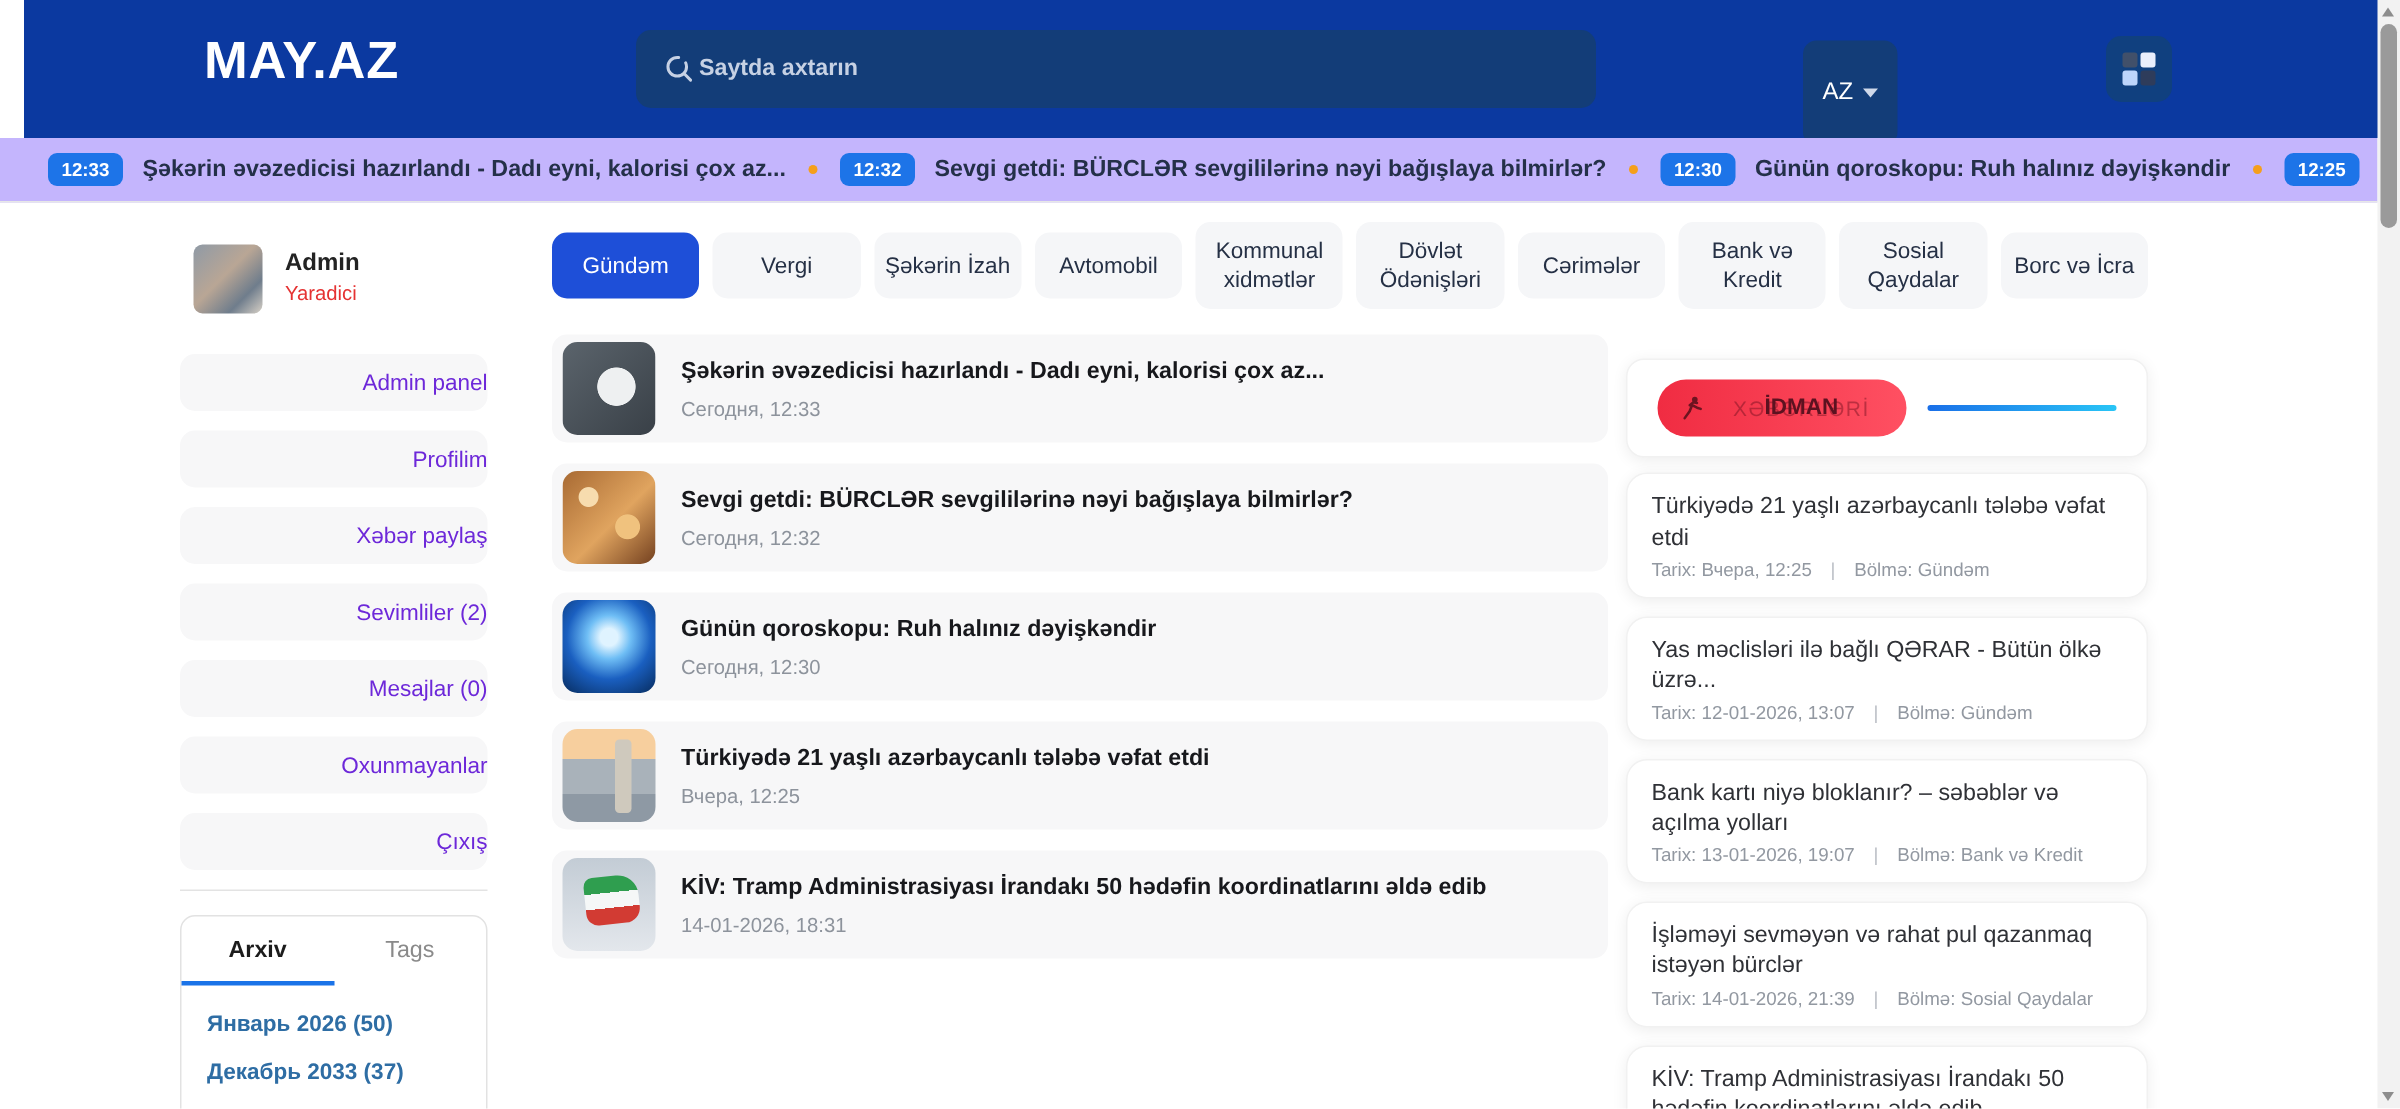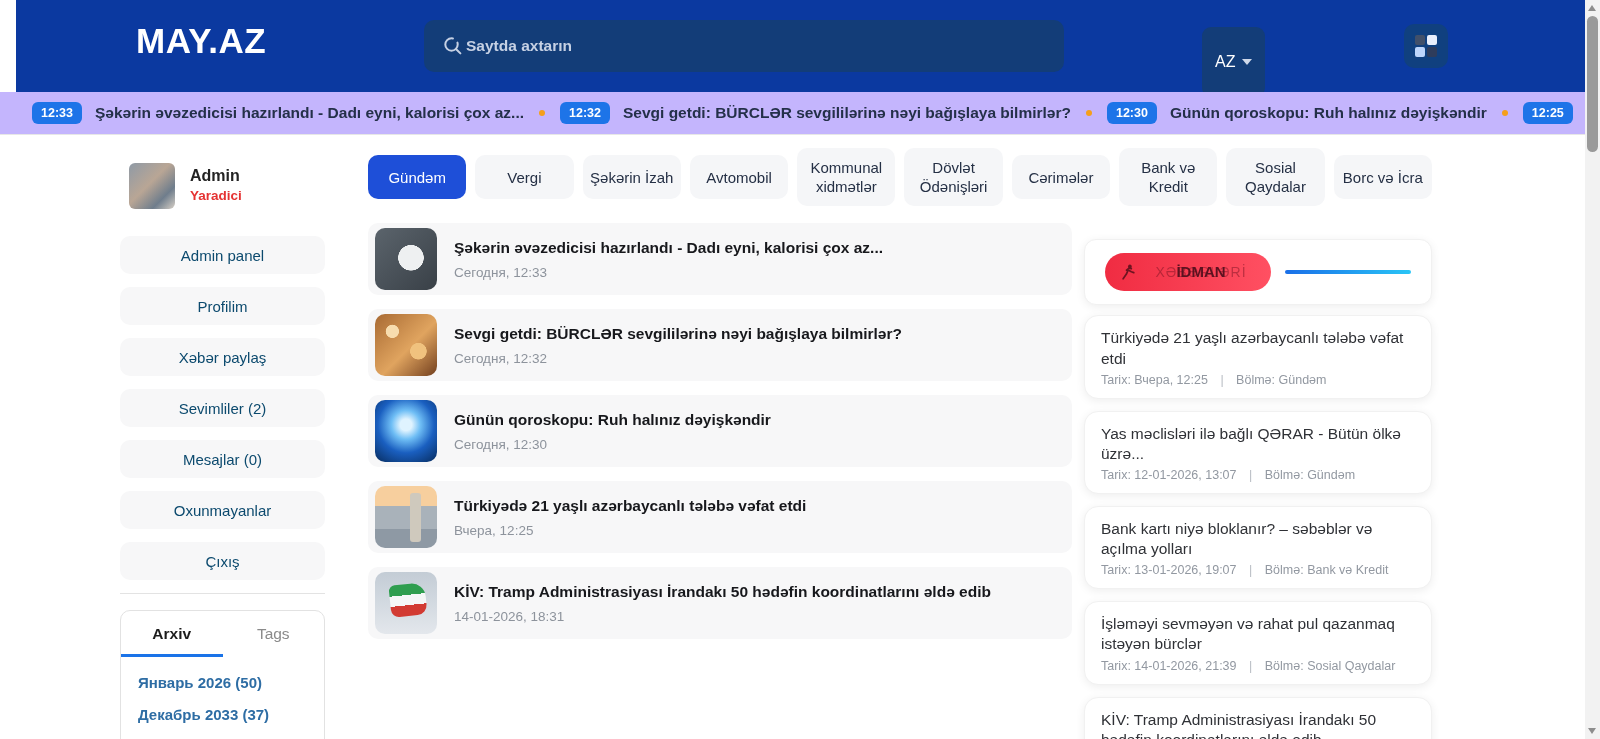--- a/index.html
+++ b/index.html
@@ -34,23 +34,23 @@
          border-radius:6px;margin-right:13px}
   .ticker-text{color:#243049;font-size:15.5px;font-weight:bold}
   .tdot{width:6px;height:6px;border-radius:50%;background:#f59f1b;margin:0 15px}
 
   
   .sidebar{position:absolute;left:120px;top:163px;width:205px}
   .user{display:flex;gap:15px;padding-left:9px;margin-bottom:27px}
   .avatar{width:46px;height:46px;border-radius:6px;flex:none;
           background:linear-gradient(135deg,#8f9aa6 0%,#b9a695 45%,#6f7d8c 75%,#d8d1c7 100%)}
   .user-name{font-size:16px;font-weight:bold;color:#232323;margin-top:4px}
-  .user-role{font-size:13.5px;font-weight:bold;color:#e53232;margin-top:3px}
+  .user-role{font-size:13.5px;font-weight:normal;color:#e53232;margin-top:3px}
   .menu-item{height:38px;background:#f7f7f8;border-radius:10px;display:flex;align-items:center;
-             justify-content:center;color:#0c4a6e;font-size:15px;margin-bottom:13px;cursor:pointer}
+             justify-content:flex-end;color:#6d28d9;font-size:15px;margin-bottom:13px;cursor:pointer}
   .sidebar-divider{height:1px;background:#e3e3e3;margin:12px 0 16px}
   .archive{border:1px solid #e2e2e2;border-radius:10px;padding-top:14px;background:#fff}
   .archive-tabs{display:flex}
   .archive-tab{flex:1;text-align:center;font-size:15.5px;padding-bottom:11px;color:#8a8a8a;
                border-bottom:3px solid transparent;cursor:pointer}
   .archive-tab.t-active{color:#1c1c1c;font-weight:bold;border-bottom-color:#1a73e8}
   .archive-months{padding:17px 0 18px 17px}
   .archive-month{color:#2e6da4;font-weight:bold;font-size:15px;margin-bottom:15px;cursor:pointer}
 
   

